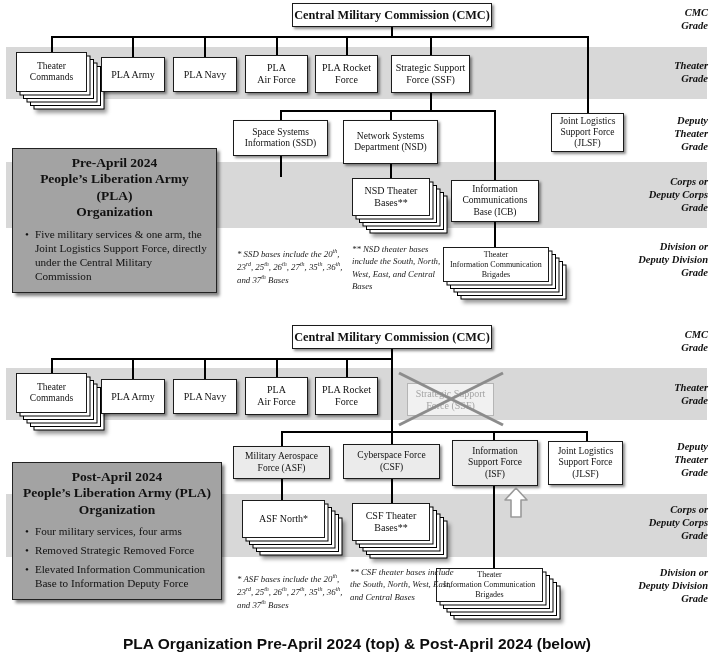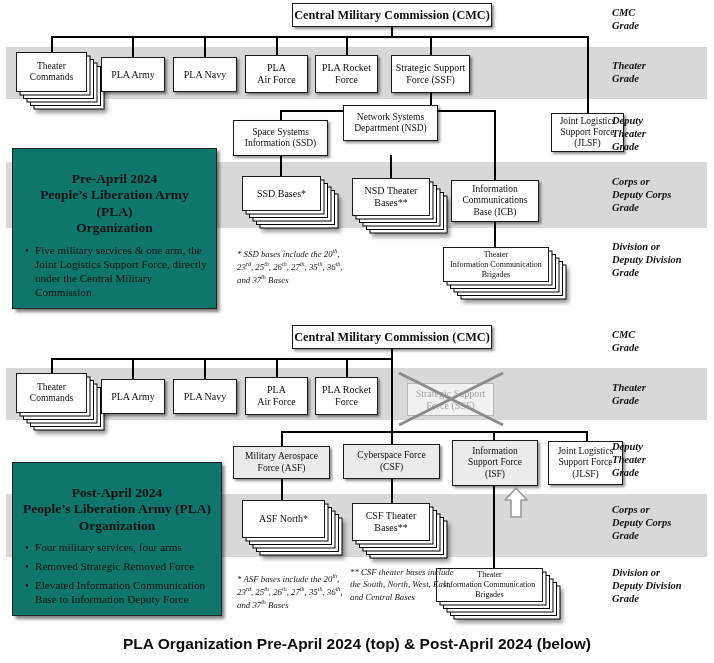--- a/index.html
+++ b/index.html
@@ -20,24 +20,24 @@
   .gray{background:#ebebeb;}
   .stack{box-shadow:
      3.5px 3.5px 0 -1px #fff, 3.5px 3.5px 0 0 #000,
      7px 7px 0 -1px #fff, 7px 7px 0 0 #000,
      10.5px 10.5px 0 -1px #fff, 10.5px 10.5px 0 0 #000,
      14px 14px 0 -1px #fff, 14px 14px 0 0 #000,
      17.5px 17.5px 0 -1px #fff, 17.5px 17.5px 0 0 #000,
      20px 21px 4px rgba(0,0,0,.4);}
   .crossed{background:#f1f1f1;border:1.2px solid #b5b5b5;color:#a5a5a5;box-shadow:none;}
   .xsvg{position:absolute;z-index:3;}
-  .grade{position:absolute;left:612px;width:96px;z-index:2;text-align:left;
+  .grade{position:absolute;left:612px;width:96px;z-index:2;text-align:right;
          font-weight:bold;font-style:italic;font-size:10.5px;line-height:1.25;white-space:pre-line;}
-  .notebox{position:absolute;z-index:2;background:#0f766e;border:1.6px solid #222;box-sizing:border-box;
-           box-shadow:2.5px 3px 3px rgba(0,0,0,.5);padding:22px 8px 4px 8px;}
+  .notebox{position:absolute;z-index:2;background:#a3a3a3;border:1.6px solid #222;box-sizing:border-box;
+           box-shadow:2.5px 3px 3px rgba(0,0,0,.5);padding:6px 8px 4px 8px;}
   .notetitle{font-weight:bold;font-size:13.5px;text-align:center;line-height:1.22;white-space:pre-line;margin-bottom:6px;}
   .bullet{display:flex;font-size:11.2px;line-height:1.25;margin:0 0 5px 4px;text-align:left;}
   .bullet .dot{margin-right:6px;}
   .footnote{position:absolute;z-index:2;font-style:italic;font-size:8.8px;line-height:1.4;color:#1c1c1c;}
   .footnote sup{font-size:6px;}
   .caption{position:absolute;left:0;width:714px;text-align:center;z-index:2;
            font-family:"Liberation Sans",sans-serif;font-weight:bold;font-size:15.5px;color:#0d0d0d;}
   .arrow{position:absolute;z-index:3;}
 </style>
 </head>
@@ -77,43 +77,43 @@
 Air Force</div>
   <div class="box t10" style="left:315px;top:55px;width:63px;height:38px">PLA Rocket
 Force</div>
   <div class="box t10" style="left:391px;top:55px;width:79px;height:38px">Strategic  Support
 Force (SSF)</div>
   <div class="box t95" style="left:551px;top:113px;width:73px;height:39px">Joint Logistics
 Support Force
 (JLSF)</div>
   <div class="box t95" style="left:233px;top:120px;width:95px;height:36px">Space Systems
 Information (SSD)</div>
-  <div class="box t95" style="left:343px;top:105px;width:95px;height:36px">Network  Systems
+  <div class="box t95" style="left:343px;top:120px;width:95px;height:44px">Network  Systems
 Department (NSD)</div>
-  <div class="box stack t10" style="left:242px;top:176px;width:79px;height:35px">SSD Bases*</div>
   <div class="box stack t10" style="left:352px;top:178px;width:78px;height:38px">NSD Theater
 Bases**</div>
   <div class="box t95" style="left:451px;top:180px;width:88px;height:42px">Information
 Communications
 Base (ICB)</div>
   <div class="box stack t8" style="left:443px;top:247px;width:106px;height:35px">Theater
 Information Communication
 Brigades</div>
 
   <div class="notebox" style="left:12px;top:148px;width:205px;min-height:110px">
     <div class="notetitle">Pre-April 2024
 People’s Liberation Army (PLA)
 Organization</div>
     <div class="bullet">
       <span class="dot">•</span>
       <span>Five military services &amp; one arm, the Joint Logistics Support Force, directly under the Central Military Commission</span>
     </div>
   </div>
 
   <div class="footnote" style="left:237px;top:247px;width:108px">* SSD bases include the 20<sup>th</sup>, 23<sup>rd</sup>, 25<sup>th</sup>, 26<sup>th</sup>, 27<sup>th</sup>, 35<sup>th</sup>, 36<sup>th</sup>, and 37<sup>th</sup> Bases</div>
+  <div class="footnote" style="left:352px;top:243px;width:100px">** NSD theater bases include the South, North, West, East, and Central Bases</div>
 
   <div class="grade" style="top:6px">CMC
 Grade</div>
   <div class="grade" style="top:59px">Theater
 Grade</div>
   <div class="grade" style="top:114px">Deputy
 Theater
 Grade</div>
   <div class="grade" style="top:175px">Corps or
 Deputy Corps

